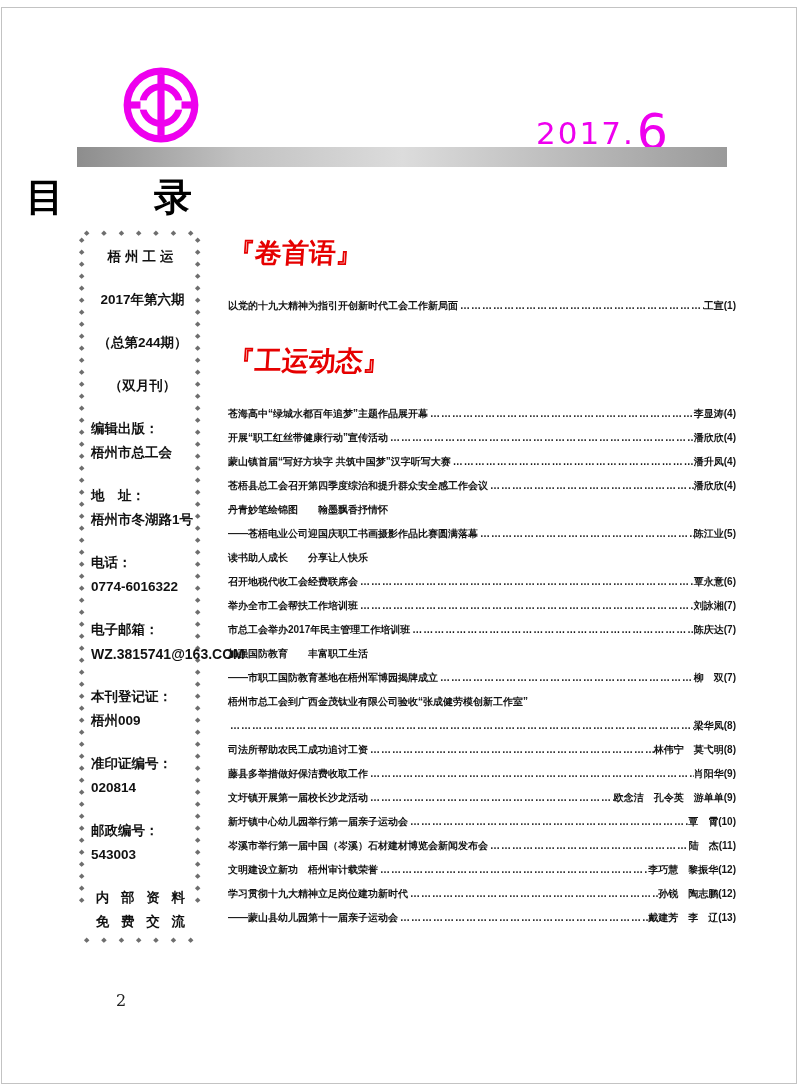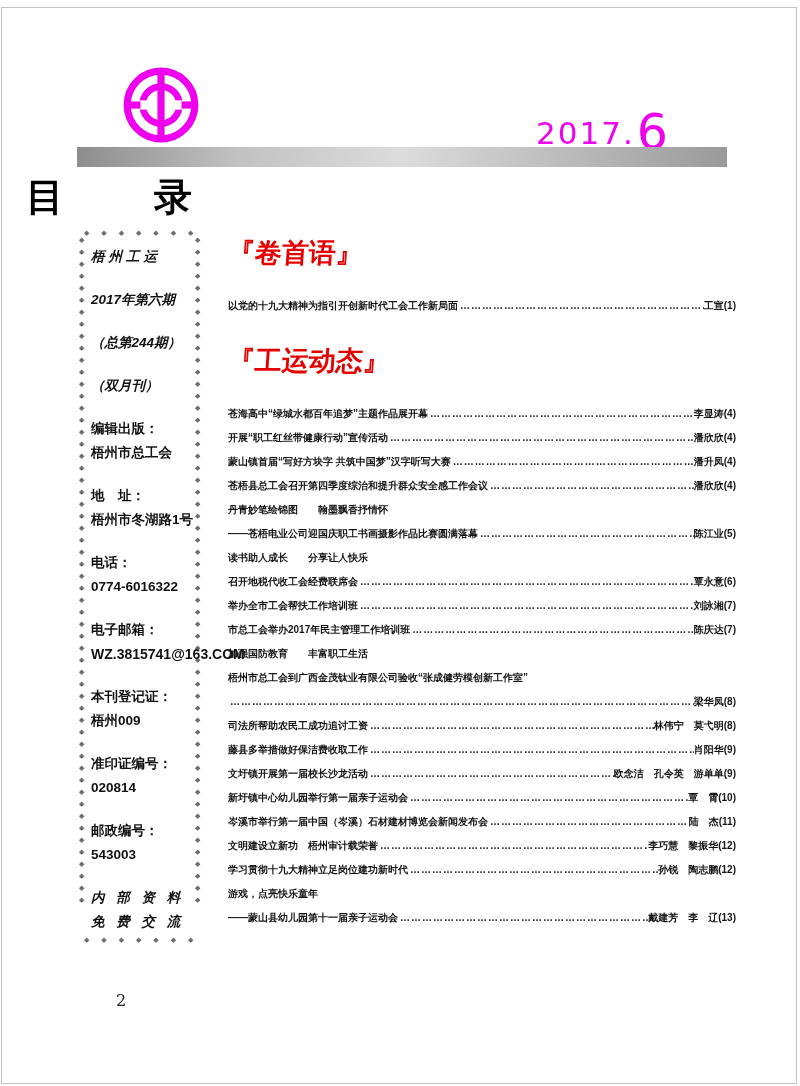--- a/index.html
+++ b/index.html
@@ -49,21 +49,21 @@
   .orn-left{left:0;}
   .orn-right{right:0;}
   .sidebar-content{
     position:absolute;left:12px;right:10px;top:16px;bottom:10px;
   }
   .sb-group{margin-bottom:19px;}
   .sb-line{
     font-size:13.5px;font-weight:bold;line-height:24px;color:#111;
     font-family:"Liberation Sans",sans-serif;white-space:nowrap;
   }
-  .sb-line.center{text-align:left;font-style:italic;}
+  .sb-line.center{text-align:center;}
   .sb-line.small{font-size:14px;letter-spacing:0;}
   .sb-line.spread{letter-spacing:4px;}
 
   
   .toc{position:absolute;left:228px;top:236px;width:508px;}
   .toc-section-title{
     color:var(--section-red);font-size:27px;font-weight:bold;line-height:34px;
     font-family:"DejaVu Serif","Liberation Serif",serif;margin-bottom:24px;
     transform:skewX(-4deg);transform-origin:left;
   }
@@ -352,20 +352,25 @@
         <div class="toc-row">
           <span class="row-title">市总工会举办2017年民主管理工作培训班</span>
           <span class="leader"></span>
           <span class="row-authors">陈庆达(7)</span>
         </div>
       </div>
       <div class="toc-entry">
         <div class="toc-row">
           <span class="row-title">加强国防教育　　丰富职工生活</span>
         </div>
+        <div class="toc-row">
+          <span class="row-title">——市职工国防教育基地在梧州军博园揭牌成立</span>
+          <span class="leader"></span>
+          <span class="row-authors">柳　双(7)</span>
+        </div>
       </div>
       <div class="toc-entry">
         <div class="toc-row">
           <span class="row-title">梧州市总工会到广西金茂钛业有限公司验收“张成健劳模创新工作室”</span>
         </div>
         <div class="toc-row">
           <span class="row-title"></span>
           <span class="leader"></span>
           <span class="row-authors">梁华凤(8)</span>
         </div>
@@ -413,23 +418,20 @@
         </div>
       </div>
       <div class="toc-entry">
         <div class="toc-row">
           <span class="row-title">学习贯彻十九大精神立足岗位建功新时代</span>
           <span class="leader"></span>
           <span class="row-authors">孙锐　陶志鹏(12)</span>
         </div>
       </div>
       <div class="toc-entry">
-        <div class="toc-row">
-          <span class="row-title">游戏，点亮快乐童年</span>
-        </div>
         <div class="toc-row">
           <span class="row-title">——蒙山县幼儿园第十一届亲子运动会</span>
           <span class="leader"></span>
           <span class="row-authors">戴建芳　李　辽(13)</span>
         </div>
       </div>
     </div>
   </div>
 
 <div class="footer-page-number">2</div>

